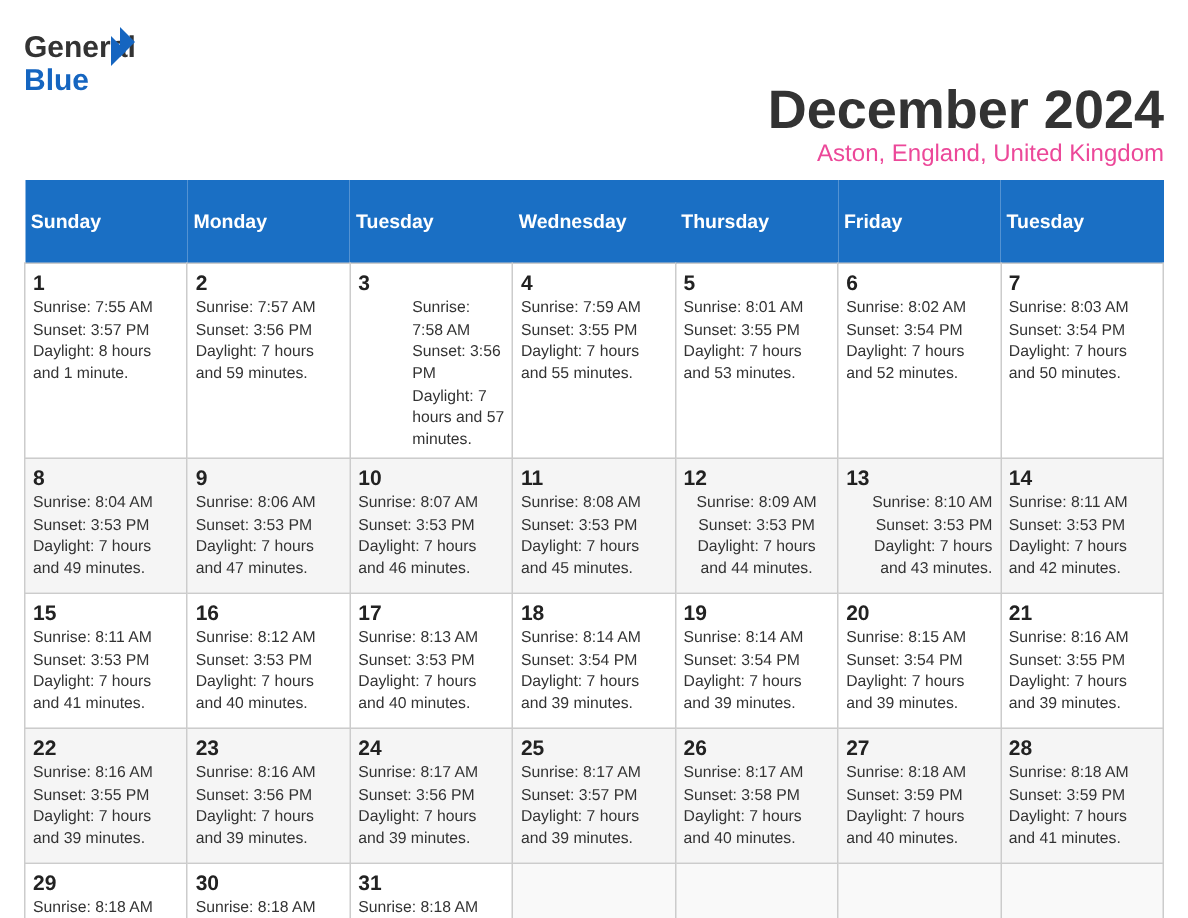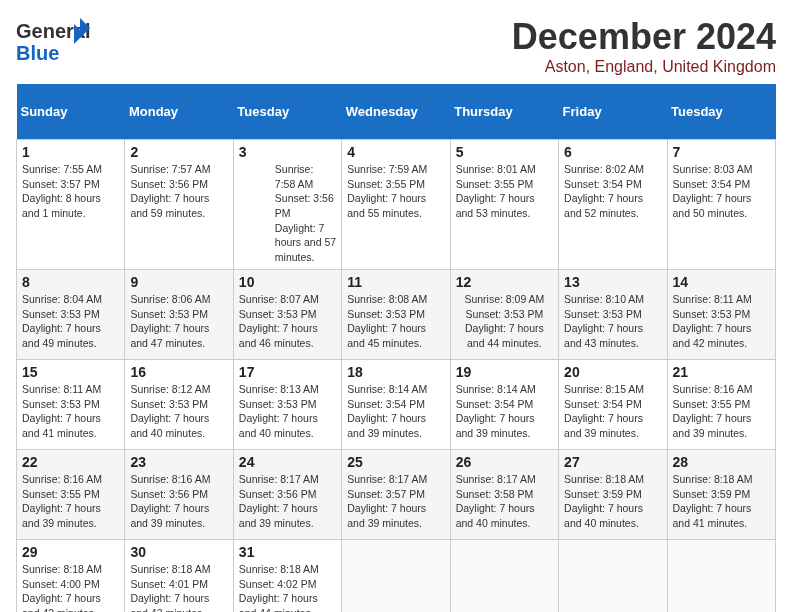--- a/index.html
+++ b/index.html
@@ -16,24 +16,25 @@
       align-items: flex-start;
       margin-bottom: 8px;
     }
     .title-block {
       text-align: right;
     }
     .month-title {
       font-size: 36px;
       font-weight: bold;
       color: #333;
+      margin-top: 36px;
     }
     .location {
       font-size: 16px;
-      color: #7f1d1d;
+      color: #ec4899;
     }
     table {
       width: 100%;
       border-collapse: collapse;
       font-size: 11px;
     }
     thead tr th {
       background: #1a6fc4;
       color: #fff;
       padding: 20px 4px;
@@ -174,21 +175,21 @@
 Daylight: 7 hours and 45 minutes.</div>
         </td>
         <td>
           <span class="day-num">12</span>
           <div class="day-info" style="white-space: pre-line; text-align: center;">Sunrise: 8:09 AM
 Sunset: 3:53 PM
 Daylight: 7 hours and 44 minutes.</div>
         </td>
         <td>
           <span class="day-num">13</span>
-          <div class="day-info" style="white-space: pre-line;">Sunrise: 8:10 AM
+          <div class="day-info" style="white-space: pre-line; text-align: right;">Sunrise: 8:10 AM
 Sunset: 3:53 PM
 Daylight: 7 hours and 43 minutes.</div>
         </td>
         <td>
           <span class="day-num">14</span>
           <div class="day-info" style="white-space: pre-line;">Sunrise: 8:11 AM
 Sunset: 3:53 PM
 Daylight: 7 hours and 42 minutes.</div>
         </td>
       </tr>

